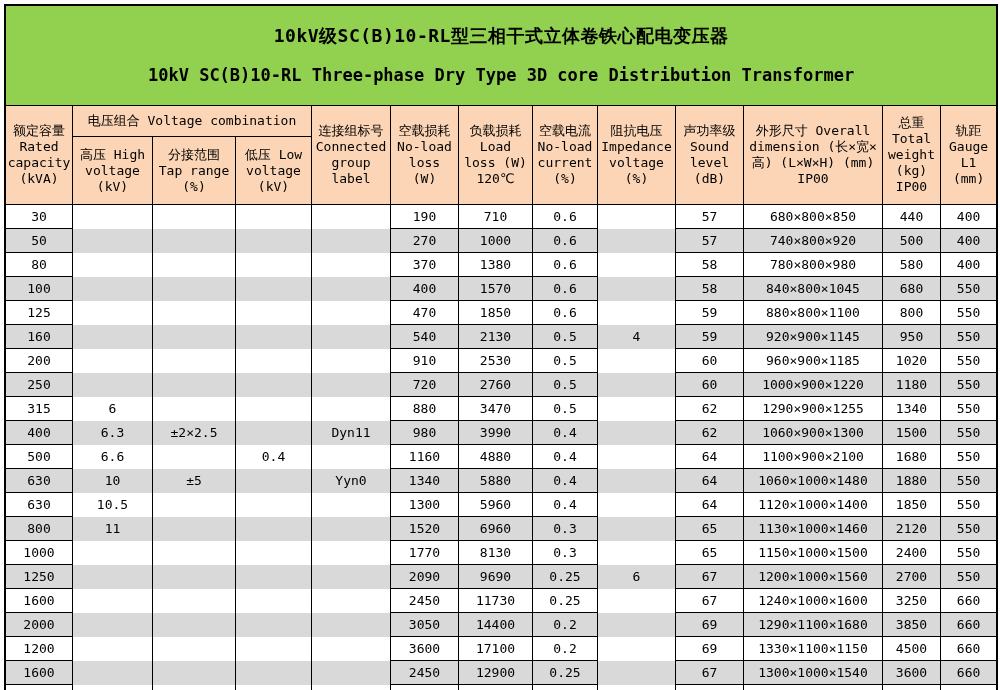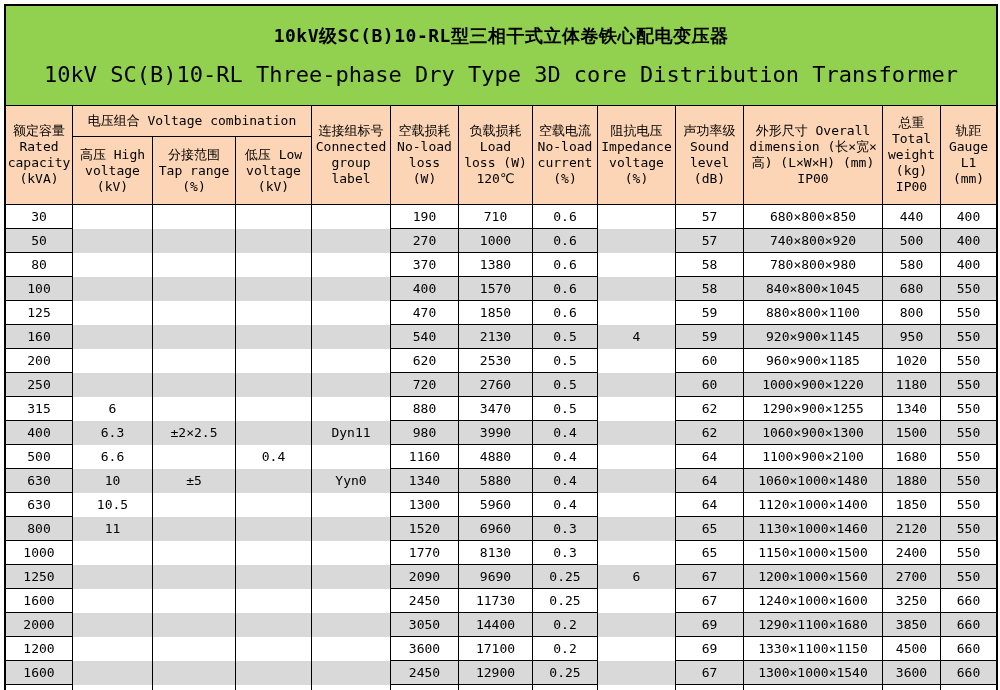--- a/index.html
+++ b/index.html
@@ -32,21 +32,21 @@
   th { font-weight: normal; margin-left: 12px; }
   .last-col { border-right: none; }
 
   
   .title-cell {
     background: #92D050;
     height: 51px;
     padding: 2px 0 3px 0;
   }
   .title-zh { font-size: 18px; font-weight: bold; line-height: 24px; letter-spacing: 0.5px; }
-  .title-en { font-size: 22px; font-weight: normal; line-height: 22px; text-align: center; }
+  .title-en { font-size: 17px; font-weight: bold; line-height: 22px; text-align: center; }
 
   
   thead th {
     background: #FBD5B5;
     font-size: 13px;
     line-height: 16px;
     white-space: pre-line;
     padding: 1px;
   }
   .group-row th { height: 31px; }
@@ -236,21 +236,21 @@
           <td>920×900×1145</td>
           <td>950</td>
           <td class="last-col">550</td>
         </tr>
         <tr>
           <td>200</td>
           <td class="nb"></td>
           <td class="nb"></td>
           <td class="nb"></td>
           <td class="nb"></td>
-          <td>620</td>
+          <td>910</td>
           <td>2530</td>
           <td>0.5</td>
           <td class="nb"></td>
           <td>60</td>
           <td>960×900×1185</td>
           <td>1020</td>
           <td class="last-col">550</td>
         </tr>
         <tr class="stripe">
           <td>250</td>

